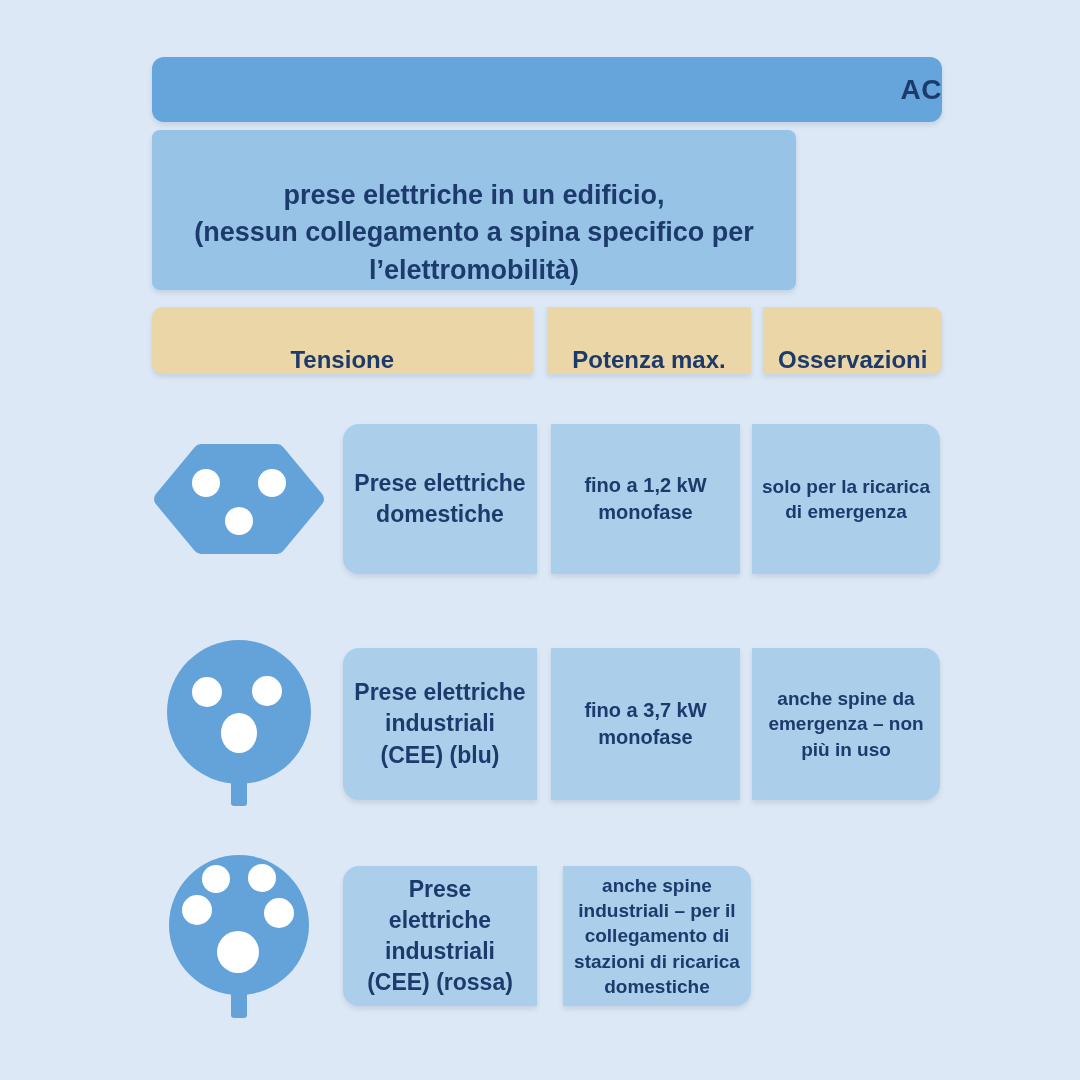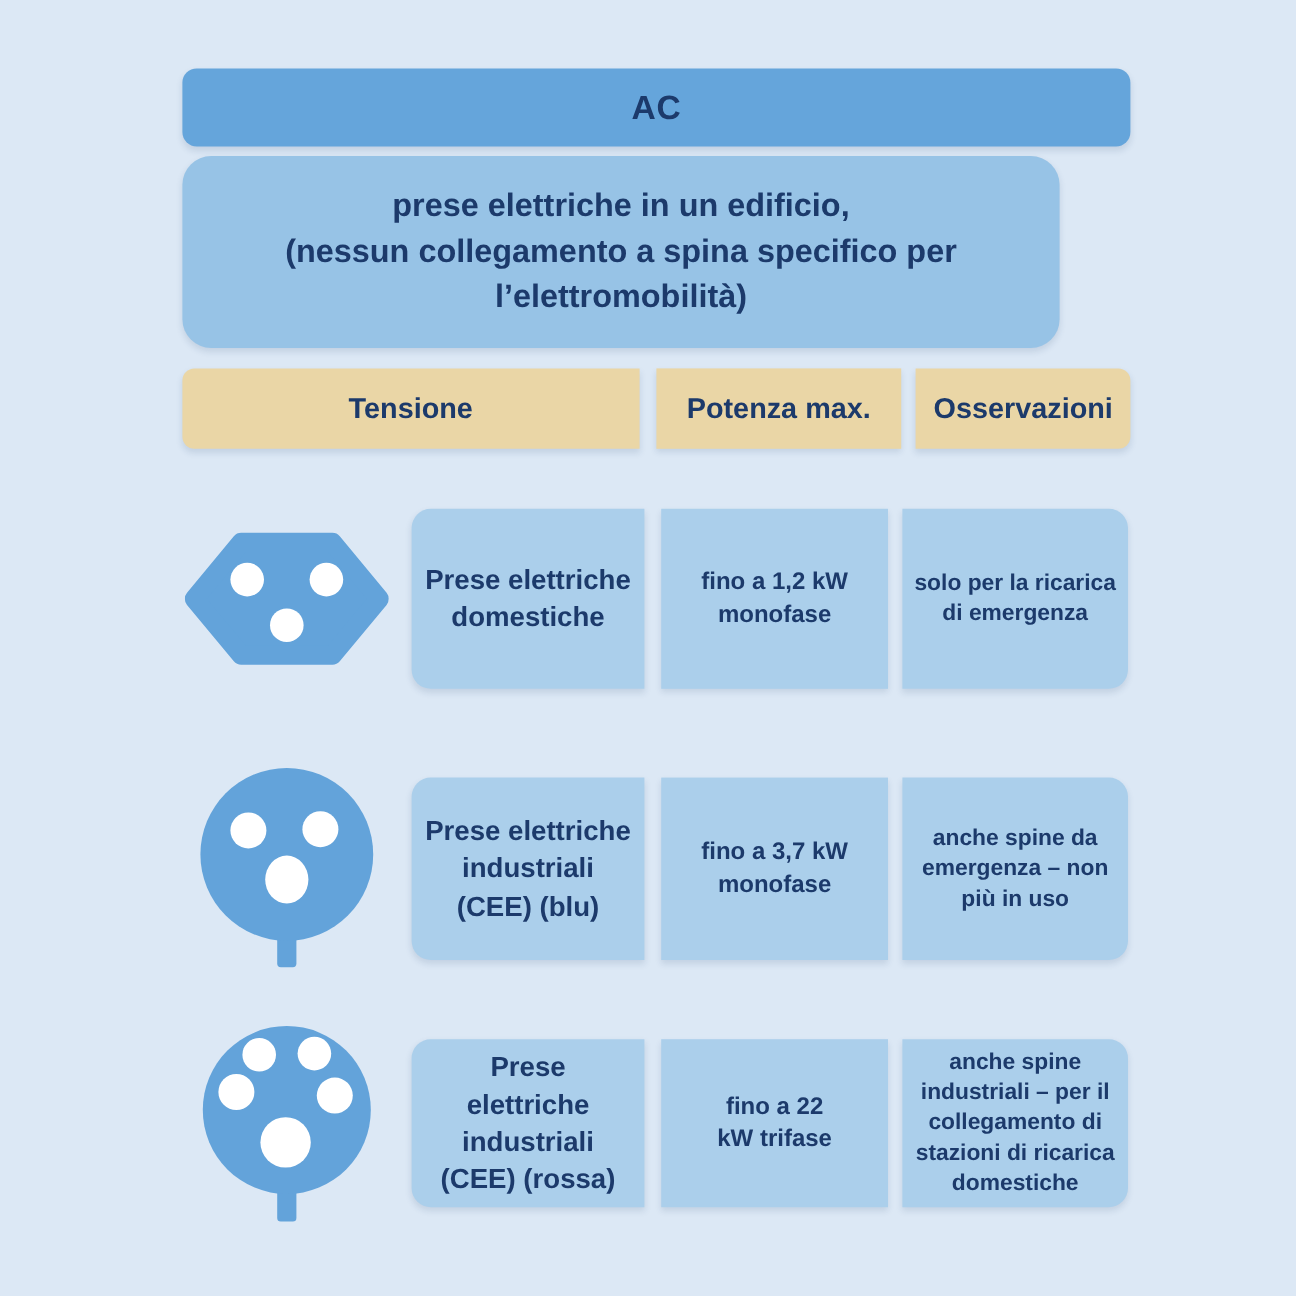--- a/index.html
+++ b/index.html
@@ -23,38 +23,38 @@
     width:1080px;height:1080px;
     background:var(--background);
     overflow:hidden;
   }
   .shadow{box-shadow:0 3px 5px rgba(30,60,110,0.13);}
 
   .ac-header{
     position:absolute;left:152px;top:57px;width:790px;height:65px;
     background:var(--box-blue-dark);
     border-radius:12px;
-    display:flex;align-items:center;justify-content:center;
+    display:flex;align-items:center;justify-content:flex-end;
     font-size:28px;letter-spacing:0.5px;
   }
   .subtitle-box{
-    position:absolute;left:152px;top:130px;width:731px;height:160px;
+    position:absolute;left:152px;top:130px;width:644px;height:160px;
     background:var(--box-blue-medium);
-    border-radius:24px;
-    display:flex;align-items:center;justify-content:center;
+    border-radius:8px;
+    display:flex;align-items:flex-end;justify-content:center;
     text-align:center;font-size:27px;line-height:1.4;
     white-space:pre-line;
   }
   .col-header-row{
     position:absolute;left:152px;top:307px;width:790px;height:67px;
     display:flex;
   }
   .col-header{
     background:var(--header-tan);
-    display:flex;align-items:center;justify-content:center;
+    display:flex;align-items:flex-end;justify-content:center;
     text-align:center;font-size:24px;
   }
   .col-header.tensione{width:392px;border-radius:10px 0 0 10px;margin-right:14px;}
   .col-header.potenza{width:211px;margin-right:12px;}
   .col-header.osservazioni{width:184px;border-radius:0 10px 10px 0;}
 
   .table-row{
     position:absolute;left:152px;width:790px;
     display:flex;align-items:stretch;
   }
@@ -172,24 +172,20 @@
         <circle cx="74" cy="102" r="21" fill="var(--hole-white)"></circle>
       </svg>
     </div>
     <div class="cell name-cell shadow">
       <span>Prese
 elettriche
 industriali
 (CEE) (rossa)</span>
     </div>
     <div class="gap-a"></div>
-    <div class="cell power-cell shadow">
-      <span>fino a 22
-kW trifase</span>
-    </div>
     <div class="gap-b"></div>
     <div class="cell note-cell shadow">
       <span>anche spine
 industriali – per il
 collegamento di
 stazioni di ricarica
 domestiche</span>
     </div>
   </div>
 

